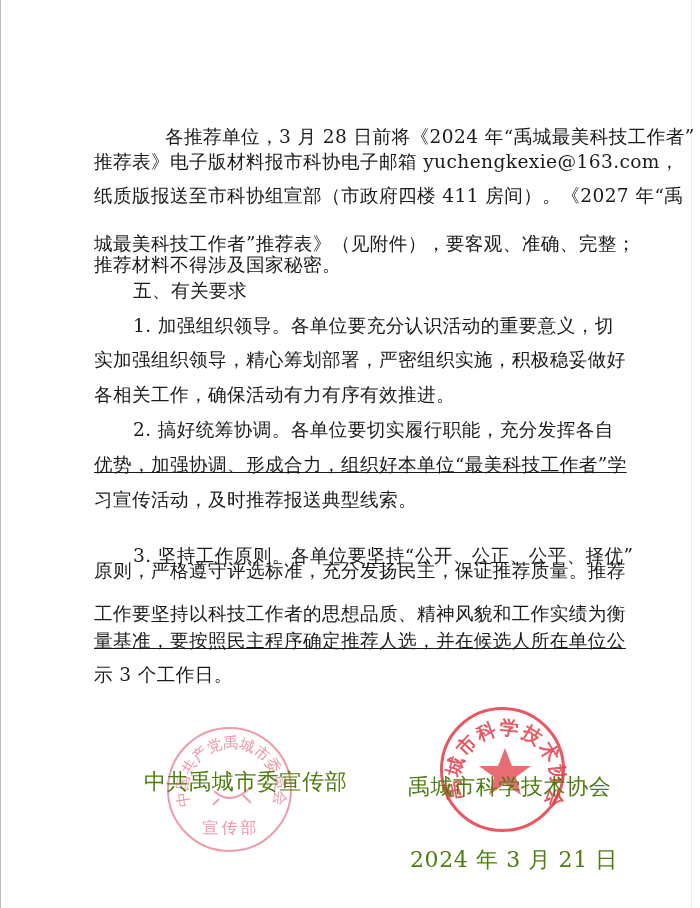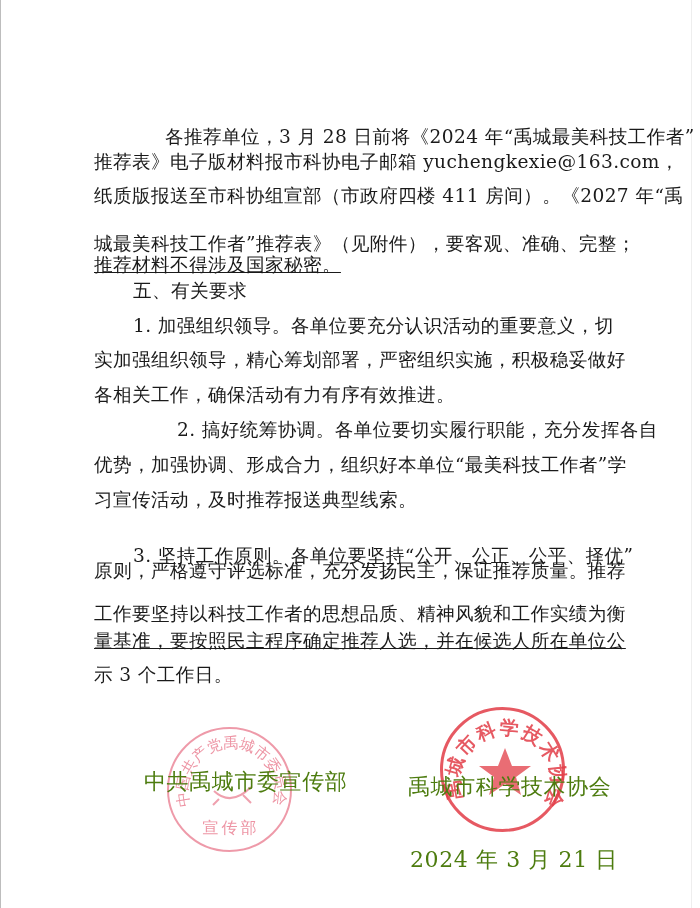--- a/index.html
+++ b/index.html
@@ -70,30 +70,30 @@
 </head>
 <body>
 
 <div class="left-edge"></div>
 <div class="right-edge"></div>
 
 <div class="line" style="left:133px; top:125px;margin-left:32px;">各推荐单位，3 月 28 日前将《2024 年“禹城最美科技工作者”</div>
 <div class="line" style="top:150px;">推荐表》电子版材料报市科协电子邮箱 yuchengkexie@163.com，</div>
 <div class="line" style="top:184px;">纸质版报送至市科协组宣部（市政府四楼 411 房间）。《2027 年“禹</div>
 <div class="line" style="top:219px;margin-top:13px;">城最美科技工作者”推荐表》（见附件），要客观、准确、完整；</div>
-<div class="line" style="top:253px;text-decoration:underline;">推荐材料不得涉及国家秘密。</div>
+<div class="line" style="top:253px;">推荐材料不得涉及国家秘密。</div>
 
 <div class="line" style="left:133px; top:279px; font-family:'DejaVu Sans','Liberation Sans',sans-serif;">五、有关要求</div>
 
 <div class="line" style="left:133px; top:314px;">1. 加强组织领导。各单位要充分认识活动的重要意义，切</div>
 <div class="line" style="top:348px;">实加强组织领导，精心筹划部署，严密组织实施，积极稳妥做好</div>
 <div class="line" style="top:383px;">各相关工作，确保活动有力有序有效推进。</div>
 
-<div class="line" style="left:133px; top:418px;margin-left:44px;">2. 搞好统筹协调。各单位要切实履行职能，充分发挥各自</div>
-<div class="line" style="top:453px;">优势，加强协调、形成合力，组织好本单位“最美科技工作者”学</div>
+<div class="line" style="left:133px; top:418px;">2. 搞好统筹协调。各单位要切实履行职能，充分发挥各自</div>
+<div class="line" style="top:453px;text-decoration:underline;">优势，加强协调、形成合力，组织好本单位“最美科技工作者”学</div>
 <div class="line" style="top:488px;">习宣传活动，及时推荐报送典型线索。</div>
 
 <div class="line" style="left:133px; top:544px;">3. 坚持工作原则。各单位要坚持“公开、公正、公平、择优”</div>
 <div class="line" style="top:559px;">原则，严格遵守评选标准，充分发扬民主，保证推荐质量。推荐</div>
 <div class="line" style="top:602px;">工作要坚持以科技工作者的思想品质、精神风貌和工作实绩为衡</div>
 <div class="line" style="top:629px;text-decoration:underline;">量基准，要按照民主程序确定推荐人选，并在候选人所在单位公</div>
 <div class="line" style="top:663px;">示 3 个工作日。</div>
 
 <div class="stamp stamp-left">
   <svg width="125" height="125" viewBox="0 0 125 125">

